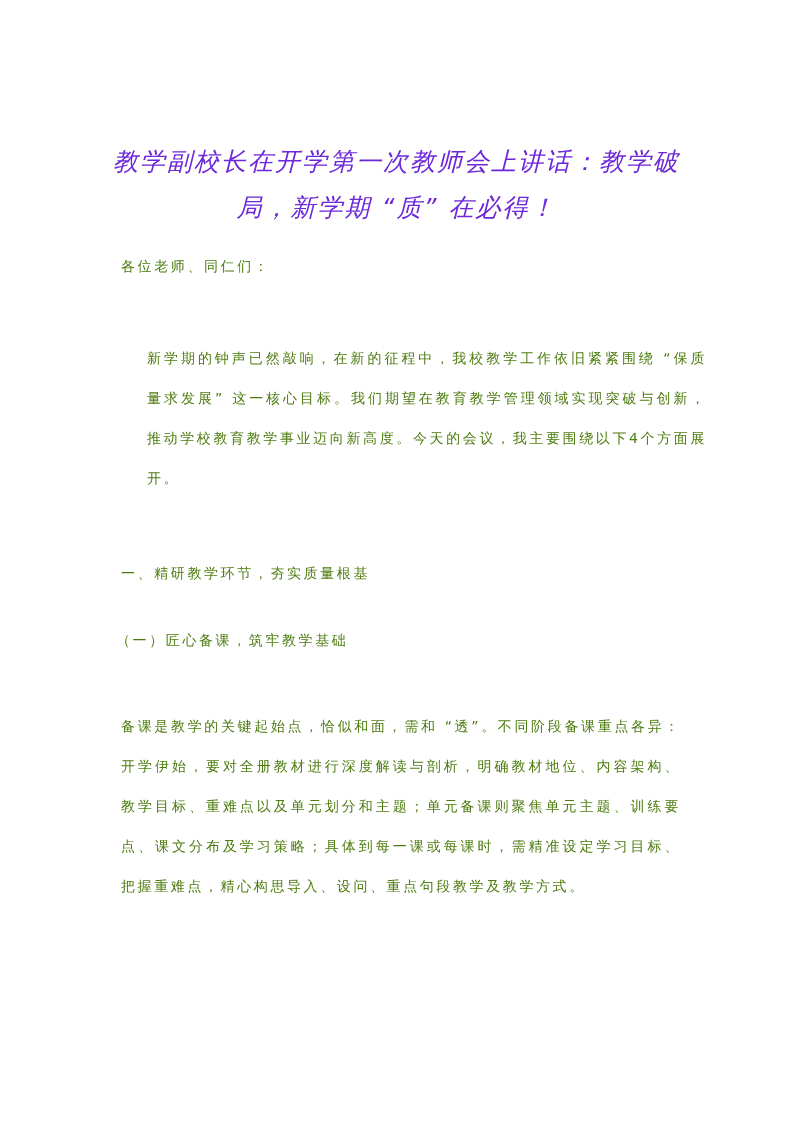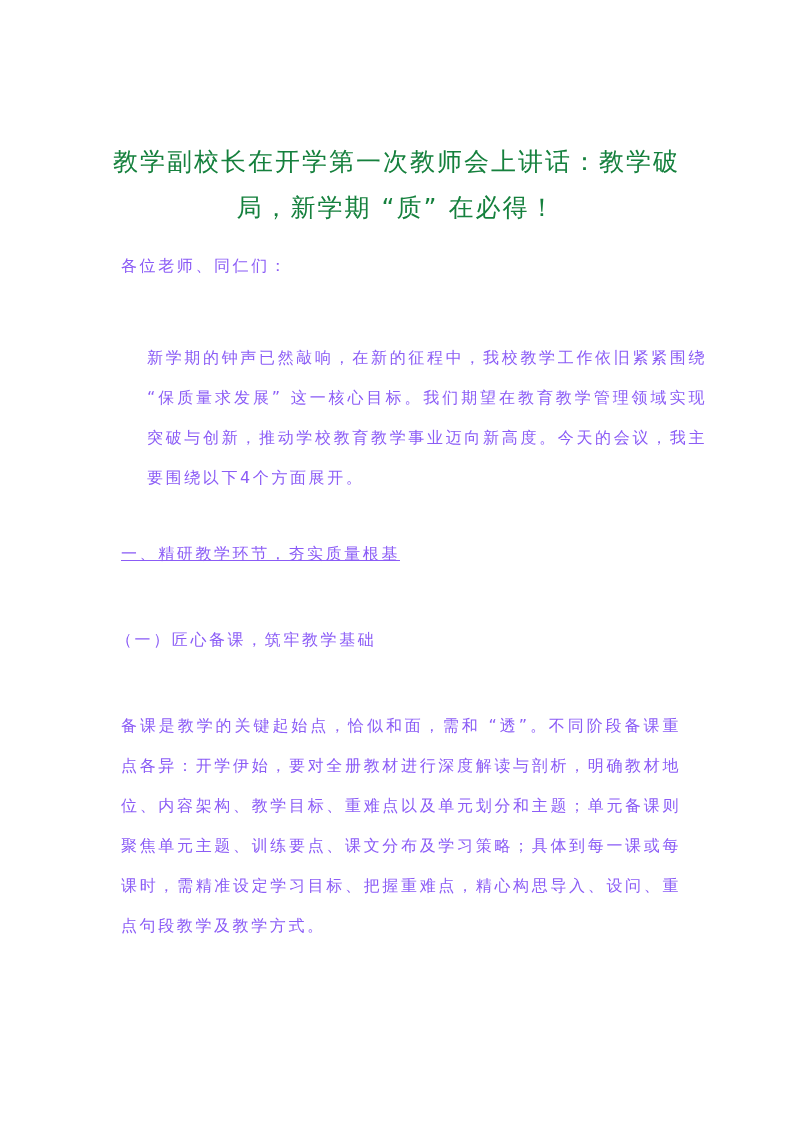--- a/index.html
+++ b/index.html
@@ -5,30 +5,30 @@
   html, body { margin: 0; padding: 0; background: #ffffff; }
   body {
     width: 793px; height: 1122px; position: relative; overflow: hidden;
     font-family: "DejaVu Sans", "Liberation Sans", sans-serif;
     color: #1a1a1a;
   }
   .page { position: absolute; left: 0; top: 0; width: 793px; height: 1122px; background: #fff; }
   .title {
     position: absolute; left: 110px; width: 573px; top: 122px;
     font-size: 25px; line-height: 46px; text-align: center; letter-spacing: 2px;
-    font-weight: normal; color: #15803d;
+    font-weight: normal; color: #6d28d9; font-style: italic;
   }
   .para {
     position: absolute; left: 121px; width: 560px;
-    font-size: 16px; letter-spacing: 2.6px; line-height: 40px; color: #8b5cf6;
+    font-size: 14px; letter-spacing: 2.6px; line-height: 40px; color: #4d7c0f;
     text-align: justify;
   }
   .greeting { top: 246px; }
   .p1 { top: 338px; margin-left: 26px; }
-  .h1 { top: 534px; text-decoration: underline; }
+  .h1 { top: 553px; }
   .h2 { top: 620px; left: 116px; }
   .p2 { top: 706px; }
 </style>
 </head>
 <body>
 
 <div class="page">
   <h1 class="title">教学副校长在开学第一次教师会上讲话：教学破局，新学期 “质” 在必得！</h1>
   <div class="para greeting">各位老师、同仁们：</div>
   <div class="para p1">新学期的钟声已然敲响，在新的征程中，我校教学工作依旧紧紧围绕 “保质量求发展” 这一核心目标。我们期望在教育教学管理领域实现突破与创新，推动学校教育教学事业迈向新高度。今天的会议，我主要围绕以下4个方面展开。</div>

